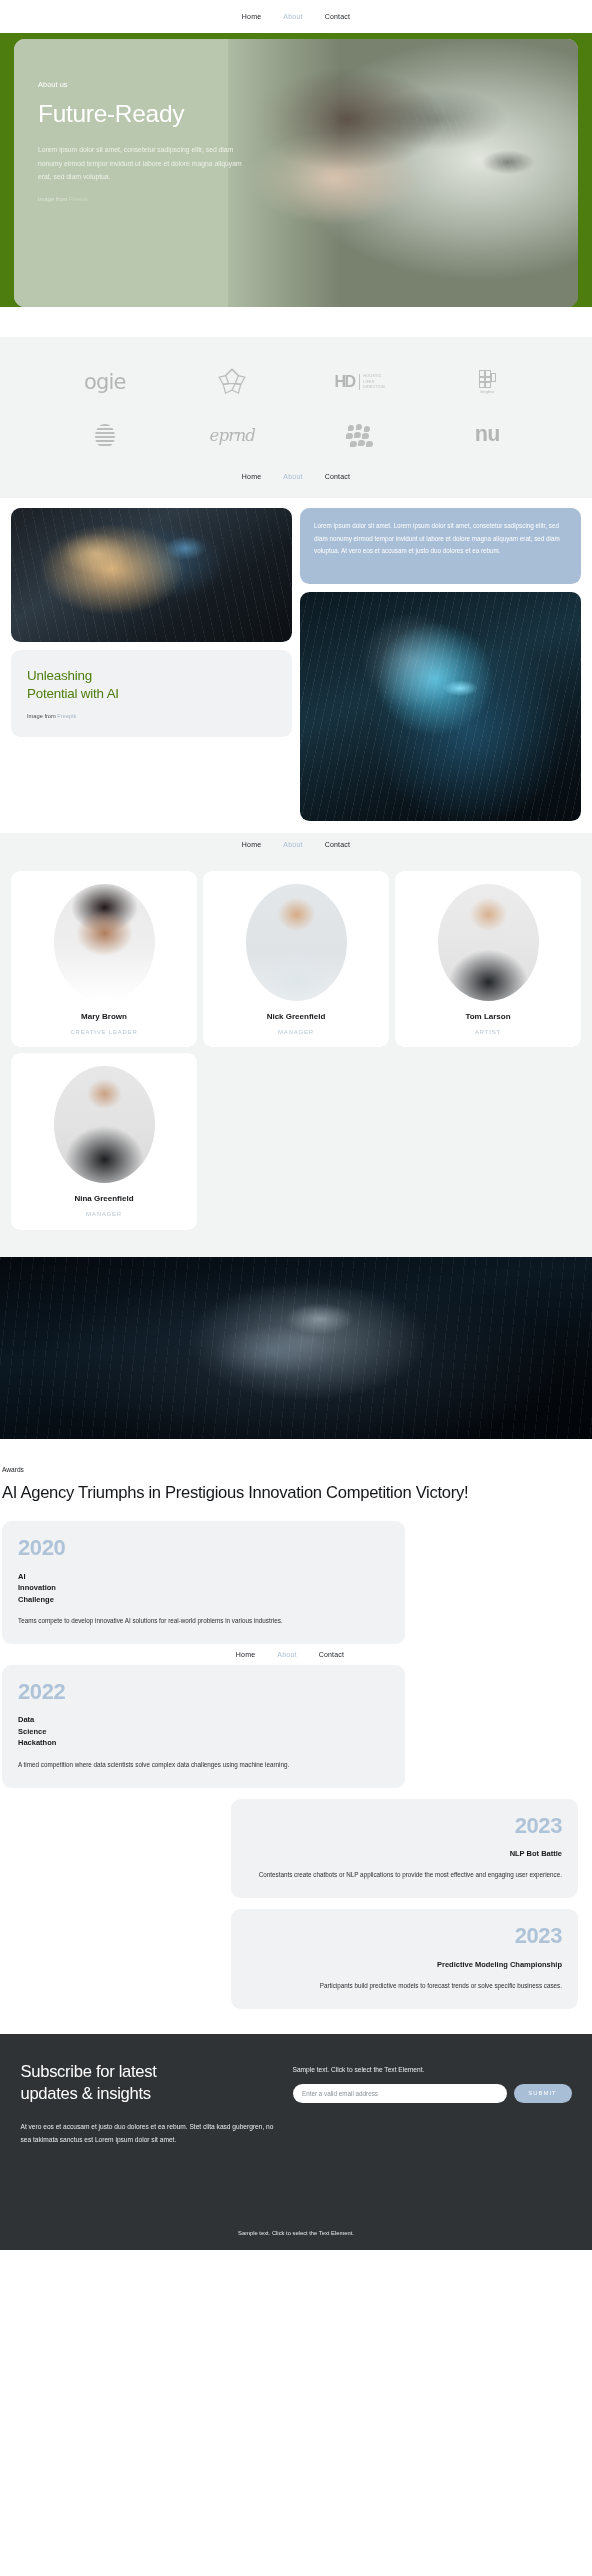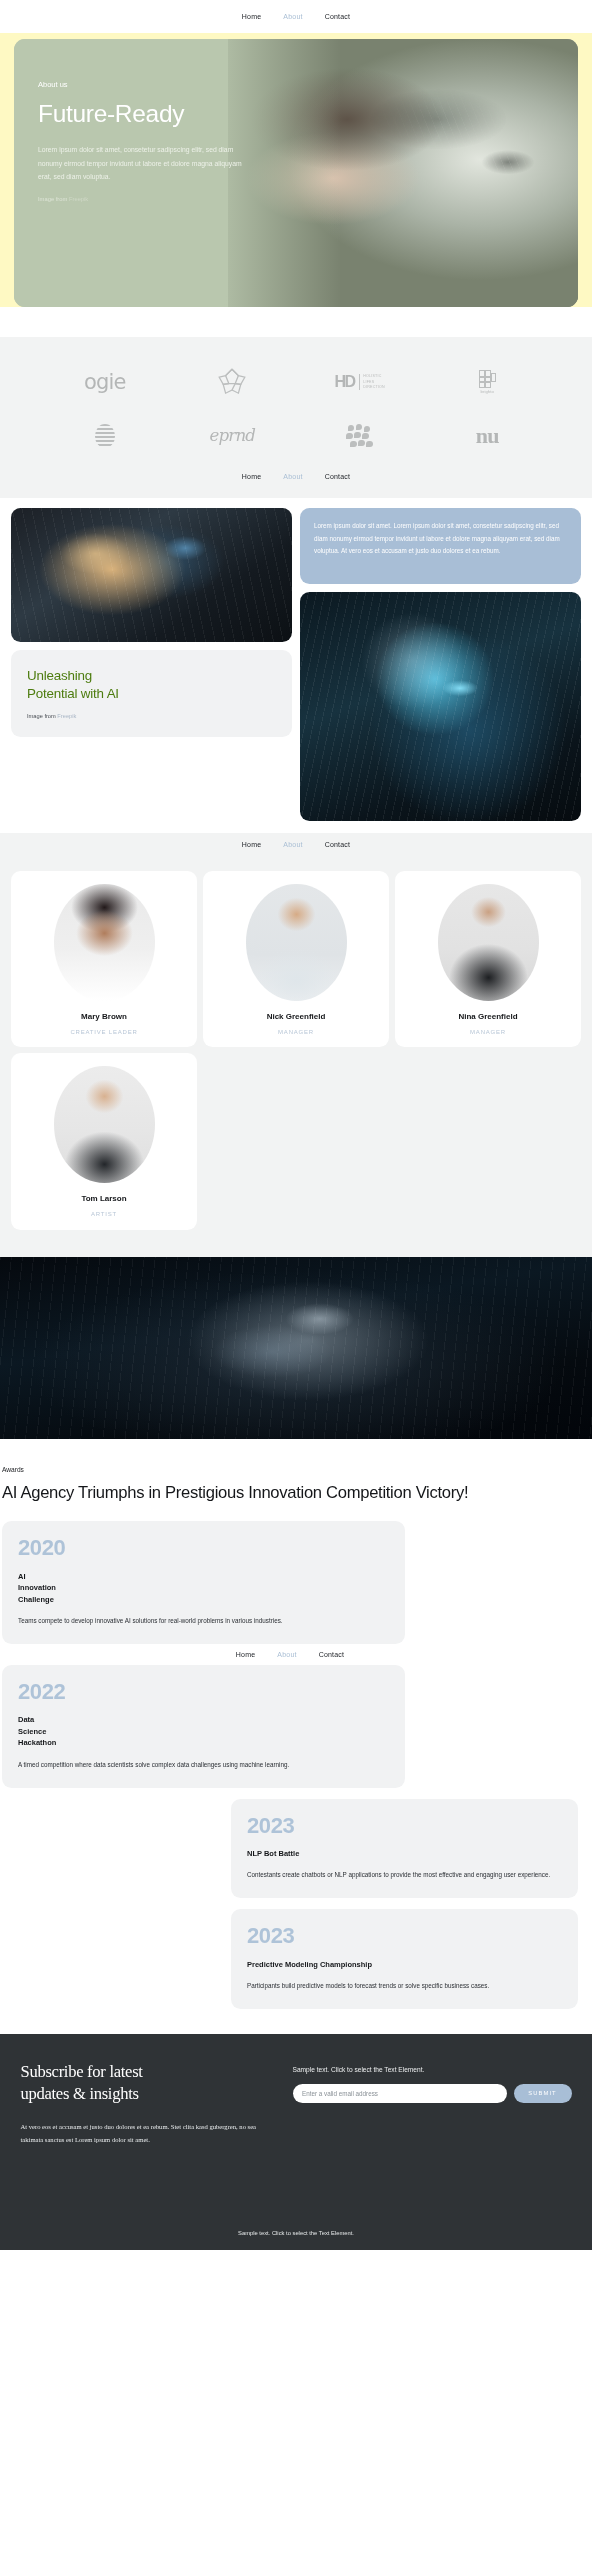--- a/index.html
+++ b/index.html
@@ -16,21 +16,21 @@
   .topnav {
     height: 33px;
     display: flex; align-items: center; justify-content: center;
     gap: 22px;
     background: #ffffff;
   }
   .nav-link { font-size: 7px; color: #22252a; letter-spacing: 0.2px; cursor: pointer; }
   .nav-link.muted { color: #a9bed4; }
 
   
-  .hero-wrap { padding: 6.3px 14px 0 14px; background:#fef9c3; }
+  .hero-wrap { padding: 6.3px 14px 0 14px; background:#4d7c0f; }
   .hero {
     position: relative;
     height: 268px;
     border-radius: 11px;
     overflow: hidden;
     background:
       linear-gradient(100deg, #b9c7ae 0%, #b9c7ae 42%, rgba(185,199,174,0) 62%),
       radial-gradient(120% 130% at 78% 42%, #cfd2c6 0%, #b7b9ab 35%, #8e9385 70%, #6f7468 100%);
   }
   .hero-photo {
@@ -82,21 +82,21 @@
   .logo-brighto { display:flex; flex-direction:column; align-items:center; gap:1.6px; }
   .logo-brighto .blocks { width:17.4px; height:17.4px; position:relative; }
   .logo-brighto .blocks i{ position:absolute; border:0.9px solid #bcbebe; display:block; }
   .logo-brighto .cap { font-size:4.4px; color:#b9bbbb; }
   .stripes { width:20.5px; height:24px; background:
       repeating-linear-gradient(180deg, #bcbebe 0 1.6px, rgba(0,0,0,0) 1.6px 4px);
       border-radius:50%; }
   .logo-eprnd { font-family:"DejaVu Serif", serif; font-size:16.6px; font-style:italic; color:#b4b6b6; letter-spacing:-0.8px;}
   .logo-dots { width:27px; height:24px; position:relative; }
   .logo-dots i { position:absolute; background:#bcbebe; border-radius:50% 50% 50% 0; }
-  .logo-nu { font-family:Liberation Serif, serif; font-size:22px; font-weight:700; color:#b4b6b6; letter-spacing:-0.8px;}
+  .logo-nu { font-family:Liberation Mono, monospace; font-size:22px; font-weight:700; color:#b4b6b6; letter-spacing:-0.8px;}
   .logos .topnav { background: transparent; }
 
   
   .showcase { padding: 9.5px 0 0 0; background:#fff; position:relative; }
   .sc-row { display:flex; gap: 8px; padding: 0 11px; }
   .sc-left { width: 281px; }
   .sc-right { width: 281px; }
   .img-robot {
     height: 134px; border-radius: 9.5px;
     background:
@@ -191,32 +191,32 @@
       repeating-linear-gradient(96deg, rgba(255,255,255,.05) 0 0.8px, rgba(0,0,0,0) 0.8px 11px);
   }
 
   
   .awards { background:#ffffff; padding: 27px 14px 0 2px; position:relative; }
   .aw-eyebrow { font-size: 6.6px; color:#1b1d20; margin-bottom: 9.5px; }
   .aw-title { font-size: 16.6px; line-height:1.32; letter-spacing:-0.3px; font-weight:400; color:#15171a; margin-bottom: 17.4px;}
 
   .aw-card { background:#f1f2f3; border-radius: 9.5px; padding: 14px 16px 17.4px 16px; }
   .aw-left { width: 403px; }
-  .aw-right { width: 347px; margin-left: auto; }
+  .aw-right { width: 347px; margin-left: auto; text-align: right; }
   .aw-year { font-size: 22px; font-weight: 700; color:#aec3d8; letter-spacing:-0.4px; }
   .aw-name { margin-top: 9.5px; font-size: 7.5px; font-weight: 700; line-height:1.55; color:#15171a; white-space: pre-line;}
   .aw-desc { margin-top: 9.5px; font-size: 6.3px; line-height: 1.85; color:#2b2f34; }
   .aw-gap { height: 11px; }
   .aw-navrow { position: relative; height: 20.5px; }
   .aw-navrow .topnav { background:transparent; height:20.5px; justify-content:center; }
 
   
   .subscribe { margin-top: 25px; background:#2f3336; padding: 27px 20.5px 0 20.5px; height: 216px; position:relative;}
   .sub-row { display:flex; gap: 19px; }
-  .sub-left { width: 253px; font-family: Liberation Serif, serif; }
+  .sub-left { width: 253px; }
   .sub-title { font-size: 16.6px; line-height: 1.35; color:#ffffff; font-weight: 400; letter-spacing:-0.3px; }
   .sub-para { margin-top: 14px; font-size: 6.6px; line-height: 2.05; color:#e9ecee; }
   .sub-right { flex: 1; padding-top: 4.7px; }
   .sub-note { font-size: 6.6px; color:#eceeef; margin-bottom: 11px; }
   .sub-form { display:flex; align-items:center; gap: 6.3px; }
   .sub-input {
     flex: 1; height: 19px; border-radius: 11px; border: none; background:#ffffff;
     padding: 0 9.5px; font-size: 6.3px; color:#6c7378; font-family:"Liberation Sans", sans-serif;
   }
   .sub-input::placeholder { color:#8a9197; }
@@ -359,28 +359,28 @@
         <div class="avatar av1"></div>
         <div class="m-name">Mary Brown</div>
         <div class="m-role">CREATIVE LEADER</div>
       </div>
       <div class="member">
         <div class="avatar av4"></div>
         <div class="m-name">Nick Greenfield</div>
         <div class="m-role">MANAGER</div>
       </div>
       <div class="member">
+        <div class="avatar av6"></div>
+        <div class="m-name">Tom Larson</div>
+        <div class="m-role">ARTIST</div>
+      </div>
+      <div class="member">
         <div class="avatar av5"></div>
         <div class="m-name">Nina Greenfield</div>
         <div class="m-role">MANAGER</div>
-      </div>
-      <div class="member">
-        <div class="avatar av6"></div>
-        <div class="m-name">Tom Larson</div>
-        <div class="m-role">ARTIST</div>
       </div>
     </div>
   </div>
 
   <div class="banner"></div>
 
   <div class="awards">
     <div class="aw-eyebrow">Awards</div>
     <div class="aw-title">AI Agency Triumphs in Prestigious Innovation Competition Victory!</div>
 

